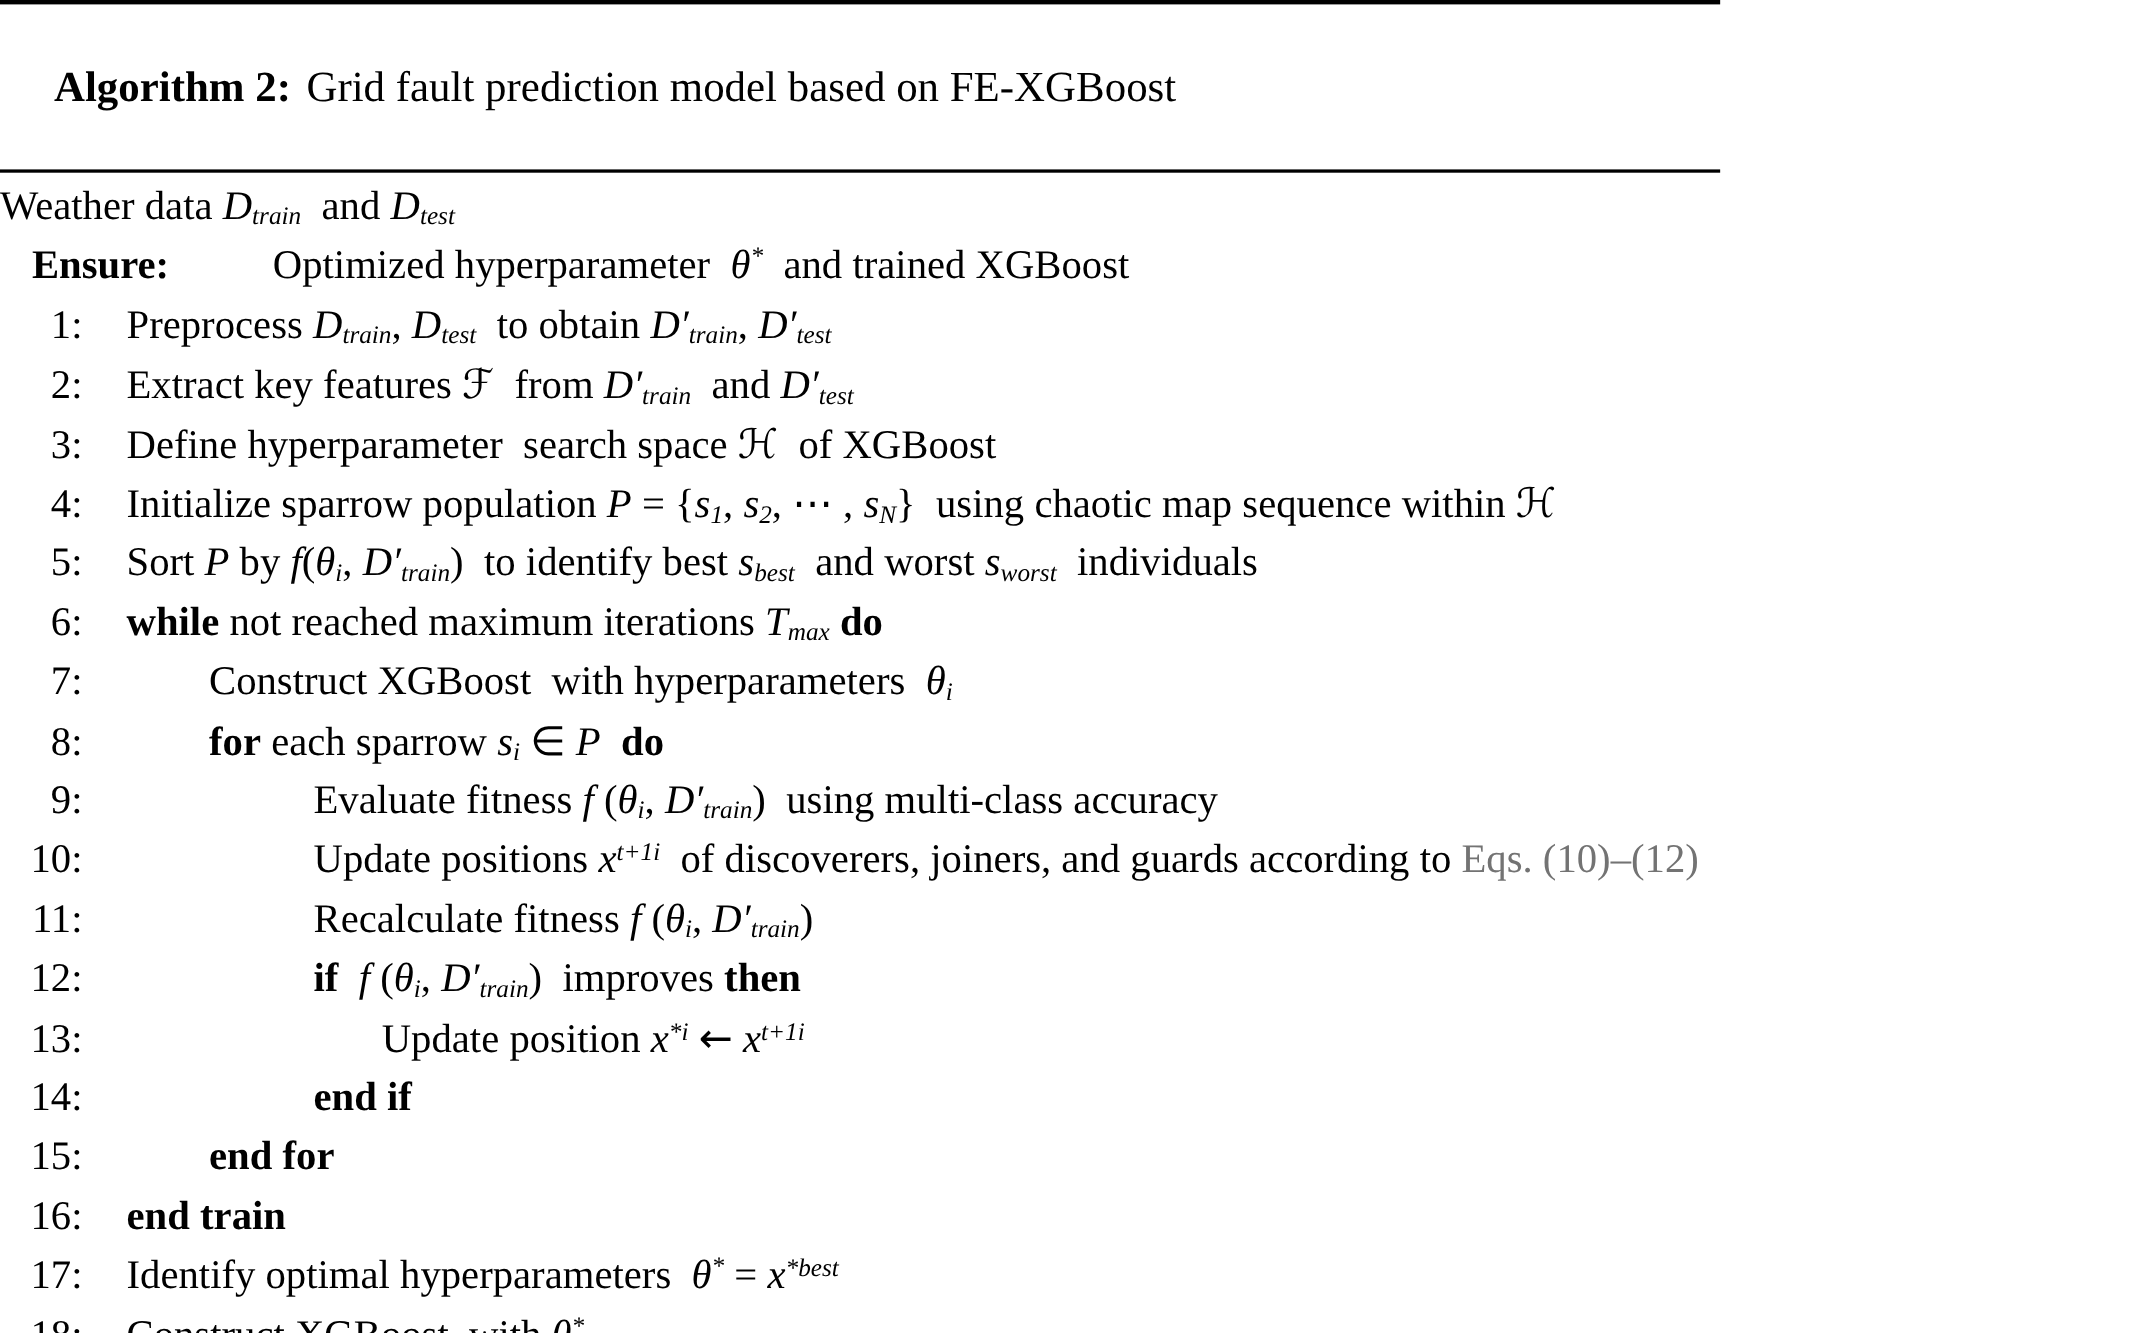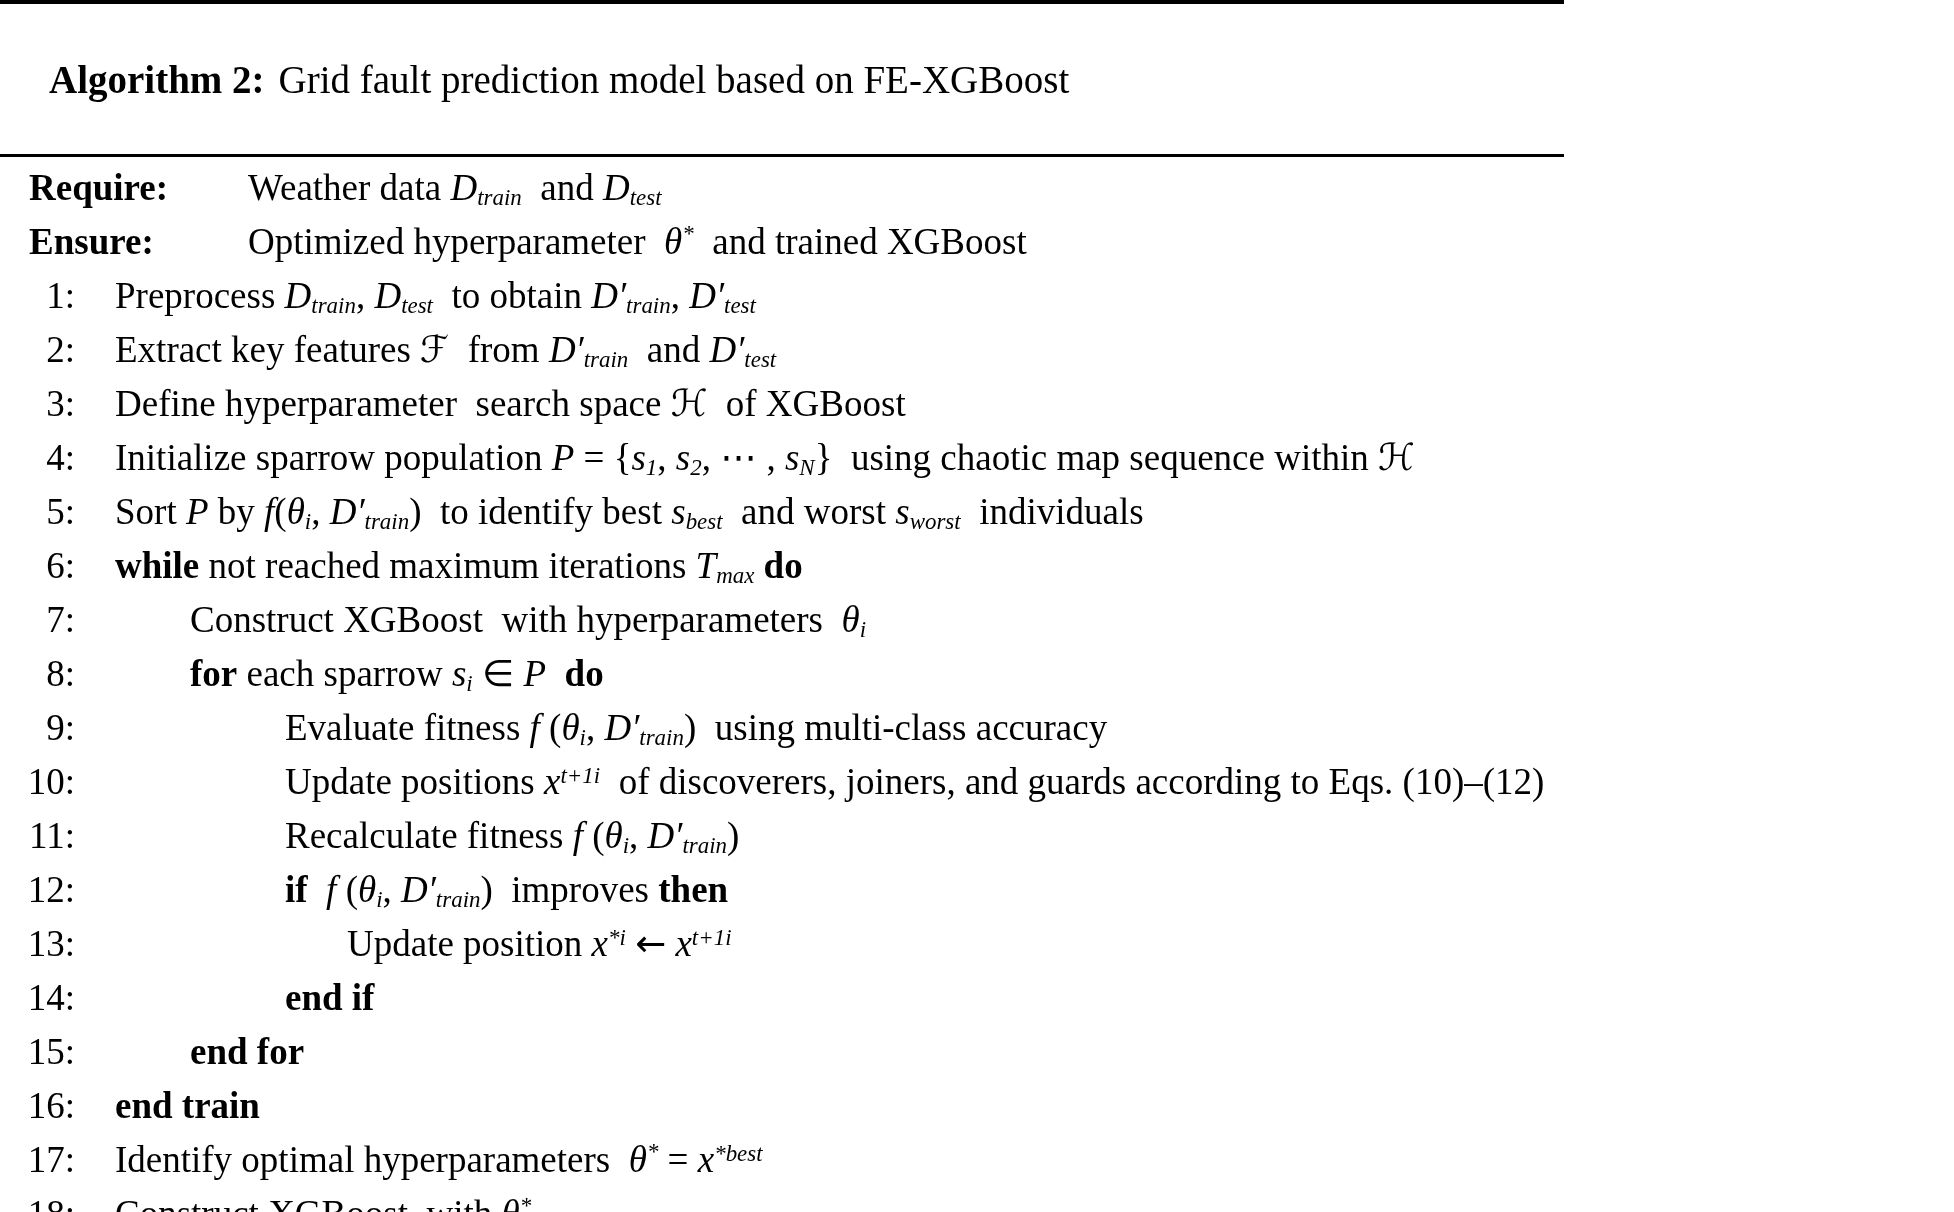--- a/index.html
+++ b/index.html
@@ -68,21 +68,20 @@
   <div class="rule rule-top"></div>
 
   <div class="title-row">
     <span class="title-label">Algorithm 2:</span><span>Grid fault prediction model based on FE-XGBoost</span>
   </div>
 
   <div class="rule rule-mid"></div>
 
   <div class="algo-body">
     <div class="row">
-      <span class="kw">Require:</span>
       <span class="txt"><span>Weather data </span><span class="seg-cal">D</span><sub>train</sub><span>  and </span><span class="seg-cal">D</span><sub>test</sub></span>
     </div>
     <div class="row">
       <span class="kw">Ensure:</span>
       <span class="txt"><span>Optimized hyperparameter  </span><span class="seg-i">θ</span><sup>*</sup><span>  and trained XGBoost</span></span>
     </div>
     <div>
         <div class="row">
           <span class="num">1:</span>
           <span class="txt ind-0"><span>Preprocess </span><span class="seg-cal">D</span><sub>train</sub><span>, </span><span class="seg-cal">D</span><sub>test</sub><span>  to obtain </span><span class="seg-cal">D′</span><sub>train</sub><span>, </span><span class="seg-cal">D′</span><sub>test</sub></span>
@@ -114,21 +113,21 @@
         <div class="row">
           <span class="num">8:</span>
           <span class="txt ind-1"><span class="seg-b">for</span><span> each sparrow </span><span class="seg-i">s</span><sub>i</sub><span> </span><span class="seg-scr">∈</span><span> </span><span class="seg-i">P</span><span>  </span><span class="seg-b">do</span></span>
         </div>
         <div class="row">
           <span class="num">9:</span>
           <span class="txt ind-2"><span>Evaluate fitness </span><span class="seg-i">f</span><span> (</span><span class="seg-i">θ</span><sub>i</sub><span>, </span><span class="seg-cal">D′</span><sub>train</sub><span>)  using multi-class accuracy</span></span>
         </div>
         <div class="row">
           <span class="num">10:</span>
-          <span class="txt ind-2"><span>Update positions </span><span class="seg-i">x</span><span class="stack"><span>t+1</span><span>i</span></span><span>  of discoverers, joiners, and guards according to </span><span class="seg-link" style="color: #000000;">Eqs. (10)–(12)</span></span>
+          <span class="txt ind-2"><span>Update positions </span><span class="seg-i">x</span><span class="stack"><span>t+1</span><span>i</span></span><span>  of discoverers, joiners, and guards according to </span><span class="seg-link" style="color: #737373;">Eqs. (10)–(12)</span></span>
         </div>
         <div class="row">
           <span class="num">11:</span>
           <span class="txt ind-2"><span>Recalculate fitness </span><span class="seg-i">f</span><span> (</span><span class="seg-i">θ</span><sub>i</sub><span>, </span><span class="seg-cal">D′</span><sub>train</sub><span>)</span></span>
         </div>
         <div class="row">
           <span class="num">12:</span>
           <span class="txt ind-2"><span class="seg-b">if</span><span>  </span><span class="seg-i">f</span><span> (</span><span class="seg-i">θ</span><sub>i</sub><span>, </span><span class="seg-i">D′</span><sub>train</sub><span>)  improves </span><span class="seg-b">then</span></span>
         </div>
         <div class="row">

